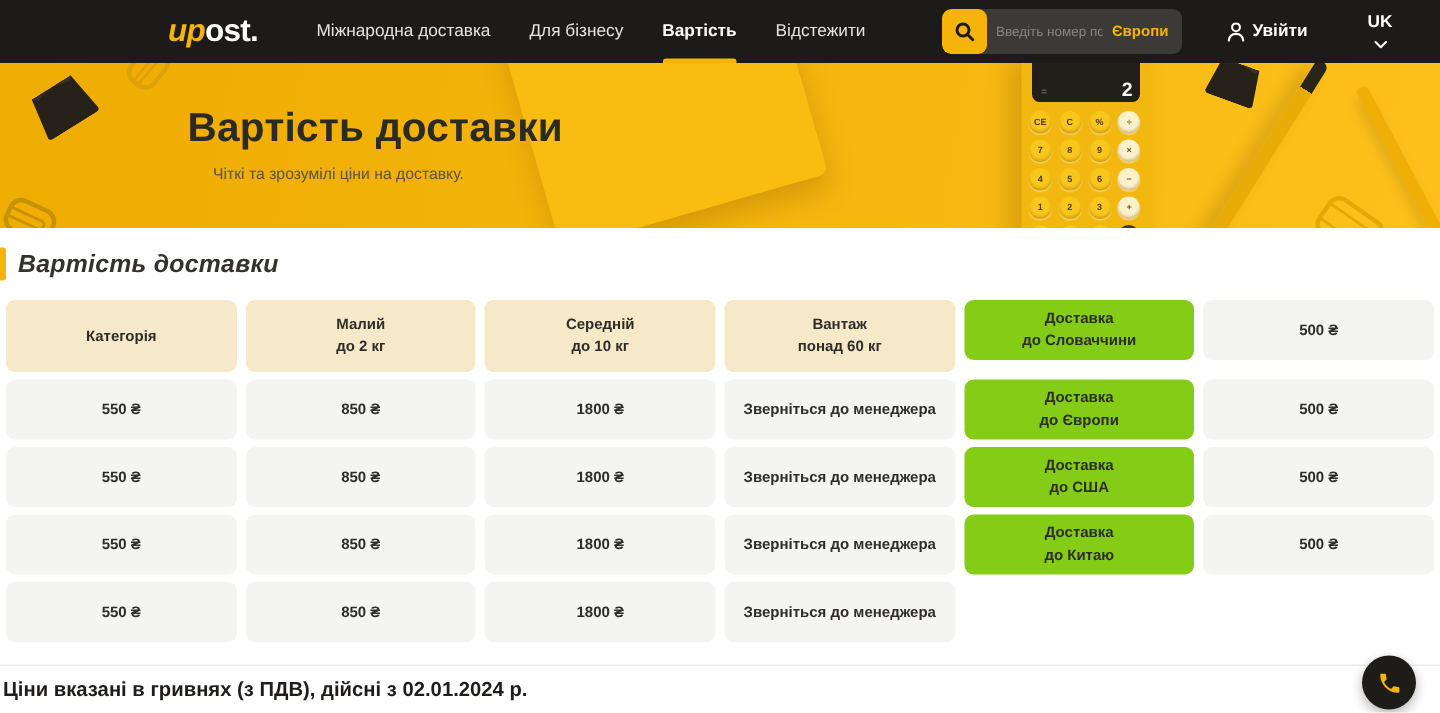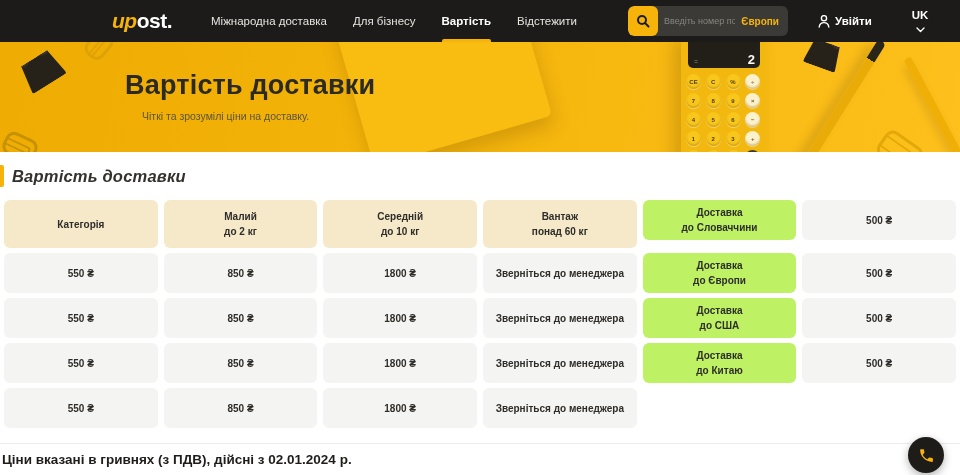--- a/index.html
+++ b/index.html
@@ -80,21 +80,21 @@
   .accent-bar { width:4px; height:22px; background:#F6B40A; border-radius:0 2px 2px 0; }
   .section-title { margin-left:8px; font-size:16.5px; font-weight:700; font-style:italic;
     color:#33322E; letter-spacing:.2px; }
 
   
   .pricing { margin-top:12px; padding:0 4px; display:grid;
     grid-template-columns:repeat(6,1fr); gap:5px 6px; }
   .cell { border-radius:6px; display:flex; align-items:center; justify-content:center;
     text-align:center; white-space:pre-line; font-size:10px; color:#2E2D29; line-height:1.5; }
   .cell.head { height:48px; background:#F5E9C9; font-weight:700; }
-  .cell.cat  { height:40px; background:#bef264; font-weight:700; }
+  .cell.cat  { height:40px; background:#84cc16; font-weight:700; }
   .cell.val  { height:40px; background:#F4F4F3; font-weight:600; }
 
   
   .footer { position:absolute; left:0; right:0; bottom:0; height:32px; background:#fff;
     border-top:1px solid #ECECEA; display:flex; align-items:center; }
   .footer-note { padding-left:2px; font-size:13.5px; font-weight:700; color:#1E1D1B; }
   .fab { position:absolute; right:16px; bottom:2px; width:36px; height:36px; border-radius:50%;
     background:#1D1C19; border:none; display:flex; align-items:center; justify-content:center;
     cursor:pointer; box-shadow:0 3px 8px rgba(0,0,0,.3); }
 </style>

